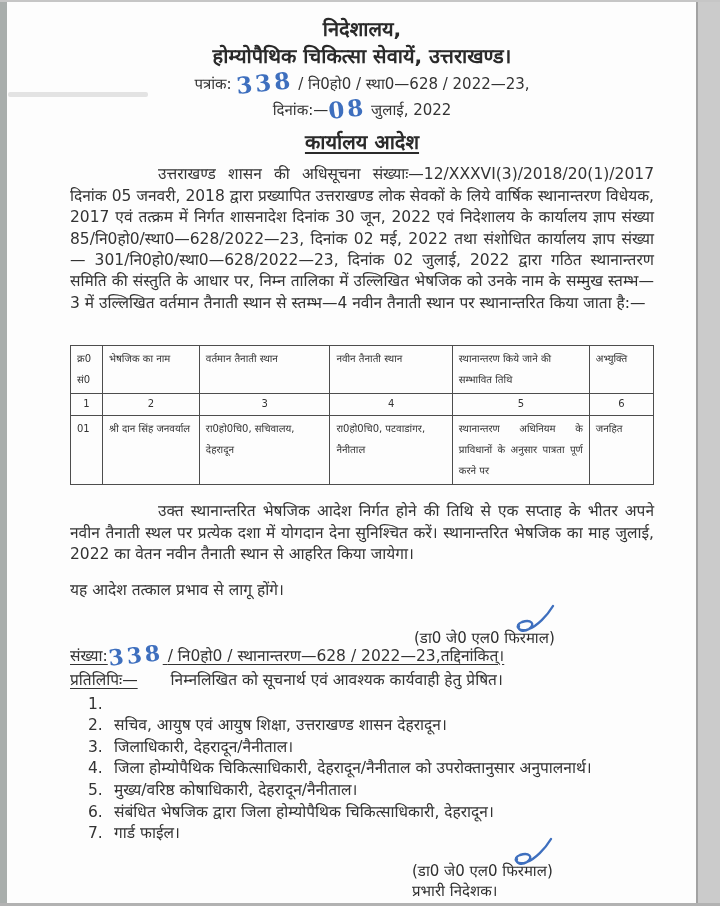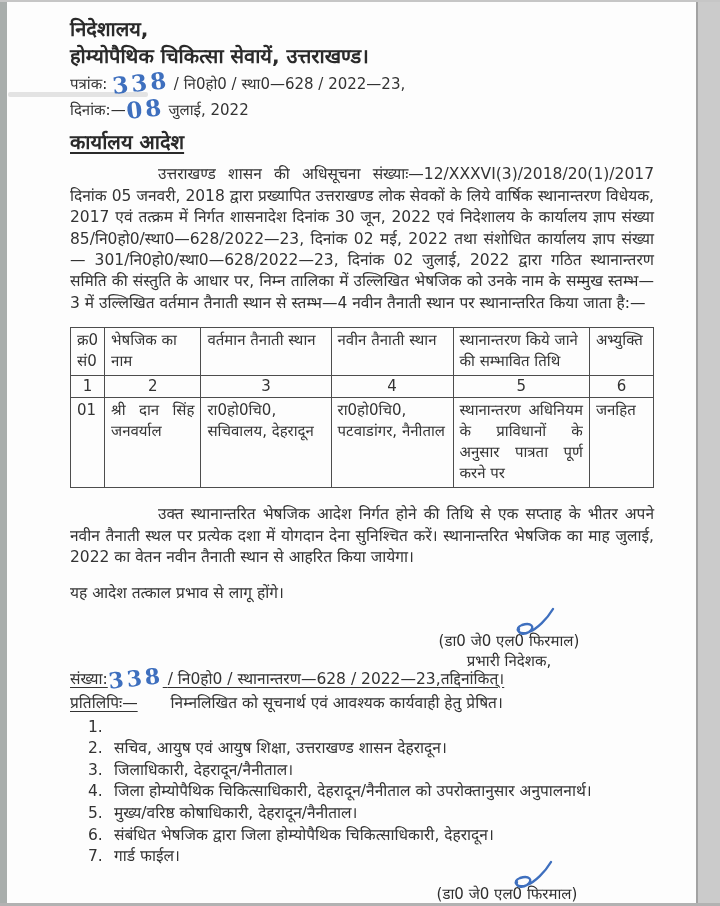--- a/index.html
+++ b/index.html
@@ -23,21 +23,21 @@
   .edge-bottom { position: absolute; left: 0; bottom: 0; width: 720px; height: 3px; background: #b2b2b2; }
   .streak      { position: absolute; left: 8px; top: 92px; width: 140px; height: 5px; background: #e3e3e3; border-radius: 2px; }
 
   .content {
     position: relative;
     padding: 16px 66px 0 70px;
     font-size: 15.5px;
     line-height: 21.4px;
   }
 
-  .center { }
+  .center { text-align: center; }
   .org-line { font-size: 20px; font-weight: bold; line-height: 27px; color: #2a2a2a; }
 
   .ref-line, .date-line { font-size: 15px; line-height: 19px; color: #333; }
   .ref-line { margin-top: 4px; }
   .hand {
     display: inline-block;
     color: #3e6fbe;
     font-size: 23px;
     line-height: 14px;
     letter-spacing: 3px;
@@ -57,24 +57,24 @@
   }
 
   .para {
     margin-top: 11px;
     text-align: justify;
     color: #333;
   }
   .indent { text-indent: 88px; }
 
   table.transfer {
-    margin-top: 13px;
+    margin-top: 31px;
     width: 100%;
     border-collapse: collapse;
-    font-size: 15px;
+    font-size: 10px;
     line-height: 21px;
     color: #333;
   }
   table.transfer td {
     border: 1.5px solid #4d4d4d;
     padding: 2px 6px 3px 6px;
     vertical-align: top;
   }
   td.c1 { width: 5.5%; }
   td.c2 { width: 16.6%; }
@@ -84,21 +84,21 @@
   td.c6 { width: 11%; }
   tr.numrow td { text-align: center; padding: 0 6px 1px 6px; line-height: 20px; }
   td.just { text-align: justify; }
 
   .line3 { margin-top: 15px; color: #333; }
 
   .sig-block {
     position: relative;
     width: 190px;
     margin-left: auto;
-    text-align: center;
+    text-align: left;
     font-size: 15px;
     line-height: 20px;
     color: #2e2e2e;
   }
   .sig1 { margin-right: 50px; margin-top: 26px; }
   .sig2 { margin-right: 52px; margin-top: 16px; }
   .squiggle {
     position: absolute;
     top: -24px;
     left: 50%;
@@ -178,21 +178,20 @@
     </table>
 
     <p class="para indent" style="margin-top:16px">उक्त स्थानान्तरित भेषजिक आदेश निर्गत होने की तिथि से एक सप्ताह के भीतर अपने नवीन तैनाती स्थल पर प्रत्येक दशा में योगदान देना सुनिश्चित करें। स्थानान्तरित भेषजिक का माह जुलाई, 2022 का वेतन नवीन तैनाती स्थान से आहरित किया जायेगा।</p>
     <p class="line3">यह आदेश तत्काल प्रभाव से लागू होंगे।</p>
 
     <div class="sig-block sig1">
       <svg class="squiggle" width="54" height="34" viewBox="0 0 54 34">
         <path d="M50,2 C44,12 34,22 26,25 C15,29 11,21 19,18 C28,15 33,20 26,25 C21,28 14,27 16,22" fill="none" stroke="#3e6fbe" stroke-width="2.4" stroke-linecap="round"></path>
       </svg>
       <div>(डा0 जे0 एल0 फिरमाल)</div>
-      <div>प्रभारी निदेशक,</div>
     </div>
 
     <div class="ref2-line">
       <span>संख्या:</span><span class="hand">338</span>
       <span>/ नि0हो0 / स्थानान्तरण—628 / 2022—23,तद्दिनांकित्।</span>
     </div>
 
     <div class="copy-line">
       <span class="copy-label">प्रतिलिपिः—</span>
       <span class="copy-intro">निम्नलिखित को सूचनार्थ एवं आवश्यक कार्यवाही हेतु प्रेषित।</span>

